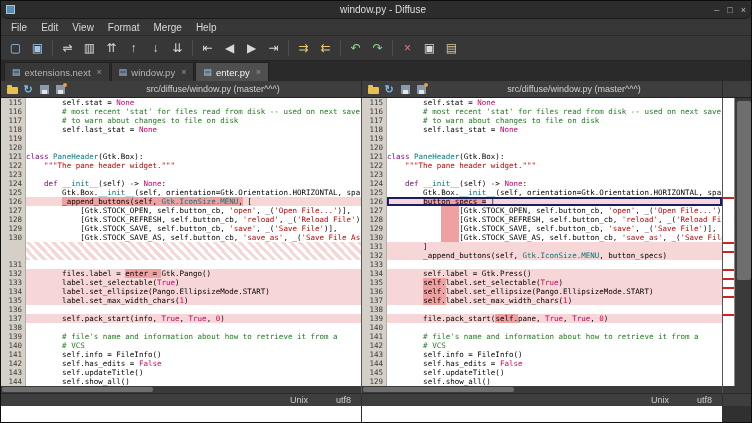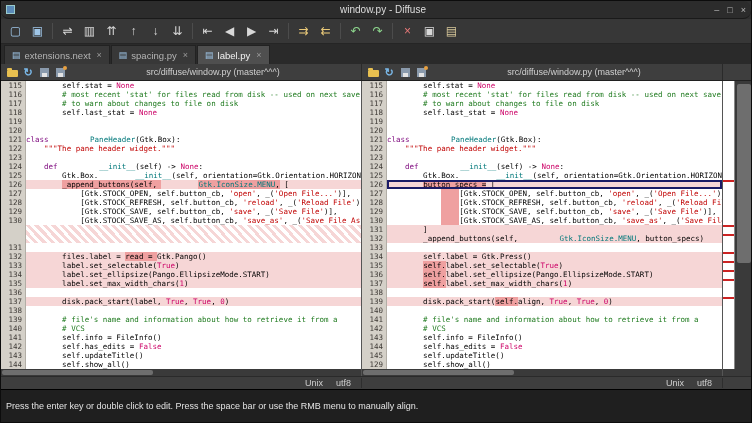--- a/index.html
+++ b/index.html
@@ -47,57 +47,65 @@
   .pane { width:361px; flex:none; border-right:1px solid #555; }
   .rows { height:360px; overflow:hidden; background:#fff; }
   .row { display:flex; height:9px; line-height:9px; font-family:"DejaVu Sans Mono",monospace; font-size:7.5px; }
   .ln { width:25px; flex:none; background:#d4d0c8; color:#3e3a36; text-align:right; padding-right:3px; border-right:1px solid #b2aea6; overflow:hidden; }
   .code { flex:1; white-space:pre; overflow:hidden; color:#000; }
   .row.chg .code { background:var(--diff-pale); }
   .row.gap .code { background:repeating-linear-gradient(45deg, var(--diff-pale) 0 3px, #ffffff 3px 6px); }
   .row.sel .code { outline:2px solid var(--sel-border); outline-offset:-2px; }
   .edit { background:var(--diff-deep); }
   .sy-p { color:var(--c-p); } .sy-k { color:var(--c-k); } .sy-s { color:var(--c-s); }
-  .sy-c { color:var(--c-c); } .sy-v { color:var(--c-v); } .sy-t { color:var(--c-t);margin-left:37px; }
+  .sy-c { color:var(--c-c); } .sy-v { color:var(--c-v); } .sy-t { color:var(--c-t); }
 
   .sidecol { width:30px; flex:none; display:flex; }
   .map { width:12px; background:#fff; position:relative; border-right:1px solid #888; }
   .map .mark { position:absolute; left:0; right:0; height:2px; background:var(--map-mark); }
   .vscroll { width:18px; background:#3a3a3a; position:relative; }
   .vscroll .handle { position:absolute; left:2px; right:2px; top:3px; height:62%; background:#6e6e6e; border-radius:2px; }
 
   
   .hscrollrow { display:flex; height:7px; background:#3a3a3a; flex:none; }
   .hscroll { width:361px; flex:none; position:relative; border-right:1px solid #555; }
   .hscroll .handle { position:absolute; top:1px; bottom:1px; left:1px; width:42%; background:#6e6e6e; border-radius:2px; }
   .hs-corner { width:30px; flex:none; }
 
   
   .statusrow { display:flex; height:13px; background:#3e3e3e; color:#cfcfcf; font-size:9px; align-items:center; flex:none; border-top:1px solid #2a2a2a; }
-  .status { width:361px; flex:none; display:flex; justify-content:flex-end; gap:13px; padding-right:10px; border-right:1px solid #2e2e2e; }
+  .status { width:361px; flex:none; display:flex; justify-content:flex-end; gap:28px; padding-right:10px; border-right:1px solid #2e2e2e; }
   .st-corner { width:30px; flex:none; }
 
   
   .hintbar { flex:1; background:#1f1f1f; color:#e2e2e2; font-size:9px; display:flex; align-items:center; padding-left:5px; border-top:1px solid #000; }
 </style>
 </head>
 <body>
 
 <div class="window">
 
   <div class="titlebar">
     <div class="app-icon"></div>
     <div class="title">window.py - Diffuse</div>
     <div class="win-controls">
         <span>–</span>
         <span>□</span>
         <span>×</span>
       </div>
   </div>
 
+  <div class="menubar">
+      <span class="menu-item">File</span>
+      <span class="menu-item">Edit</span>
+      <span class="menu-item">View</span>
+      <span class="menu-item">Format</span>
+      <span class="menu-item">Merge</span>
+      <span class="menu-item">Help</span>
+    </div>
 
   <div class="toolbar">
       <div class="tbtn">
         <span style="color: rgb(159, 198, 232);">▢</span>
       </div>
       <div class="tbtn">
         <span style="color: rgb(159, 198, 232);">▣</span>
       </div>
       <span class="tsep"></span>
       <div class="tbtn">
@@ -158,26 +166,26 @@
     </div>
 
   <div class="tabbar">
       <div class="tab">
         <span class="doc">▤</span>
         <span class="label">extensions.next</span>
         <span class="close">×</span>
       </div>
       <div class="tab">
         <span class="doc">▤</span>
-        <span class="label">spacing.py</span>
+        <span class="label">window.py</span>
         <span class="close">×</span>
       </div>
       <div class="tab active">
         <span class="doc">▤</span>
-        <span class="label">label.py</span>
+        <span class="label">enter.py</span>
         <span class="close">×</span>
       </div>
     </div>
 
   <div class="paneheaders">
     <div class="panehdr">
       <span class="ic">
           <span class="folder"></span>
         </span>
       <span class="ic reload">↻</span>
@@ -279,41 +287,41 @@
           <div class="row gap">
             <div class="ln"></div>
             <div class="code"></div>
           </div>
           <div class="row">
             <div class="ln">131</div>
             <div class="code"></div>
           </div>
           <div class="row chg">
             <div class="ln">132</div>
-            <div class="code"><span class="sy-p">        files.label = </span><span class="sy-p edit">read = </span><span class="sy-p">Gtk.Pango()</span></div>
+            <div class="code"><span class="sy-p">        files.label = </span><span class="sy-p edit">enter = </span><span class="sy-p">Gtk.Pango()</span></div>
           </div>
           <div class="row chg">
             <div class="ln">133</div>
             <div class="code"><span class="sy-p">        label.set_selectable(</span><span class="sy-v">True</span><span class="sy-p">)</span></div>
           </div>
           <div class="row chg">
             <div class="ln">134</div>
             <div class="code"><span class="sy-p">        label.set_ellipsize(Pango.EllipsizeMode.START)</span></div>
           </div>
           <div class="row chg">
             <div class="ln">135</div>
             <div class="code"><span class="sy-p">        label.set_max_width_chars(</span><span class="sy-v">1</span><span class="sy-p">)</span></div>
           </div>
           <div class="row">
             <div class="ln">136</div>
             <div class="code"></div>
           </div>
           <div class="row chg">
             <div class="ln">137</div>
-            <div class="code"><span class="sy-p">        disk.pack_start(label, </span><span class="sy-v">True</span><span class="sy-p">, </span><span class="sy-v">True</span><span class="sy-p">, </span><span class="sy-v">0</span><span class="sy-p">)</span></div>
+            <div class="code"><span class="sy-p">        self.pack_start(info, </span><span class="sy-v">True</span><span class="sy-p">, </span><span class="sy-v">True</span><span class="sy-p">, </span><span class="sy-v">0</span><span class="sy-p">)</span></div>
           </div>
           <div class="row">
             <div class="ln">138</div>
             <div class="code"></div>
           </div>
           <div class="row">
             <div class="ln">139</div>
             <div class="code"><span class="sy-c">        # file's name and information about how to retrieve it from a</span></div>
           </div>
           <div class="row">
@@ -431,21 +439,21 @@
           <div class="row chg">
             <div class="ln">137</div>
             <div class="code"><span class="sy-p">        </span><span class="sy-p edit">self.</span><span class="sy-p">label.set_max_width_chars(</span><span class="sy-v">1</span><span class="sy-p">)</span></div>
           </div>
           <div class="row">
             <div class="ln">138</div>
             <div class="code"></div>
           </div>
           <div class="row chg">
             <div class="ln">139</div>
-            <div class="code"><span class="sy-p">        disk.pack_start(</span><span class="sy-p edit">self.</span><span class="sy-p">align, </span><span class="sy-v">True</span><span class="sy-p">, </span><span class="sy-v">True</span><span class="sy-p">, </span><span class="sy-v">0</span><span class="sy-p">)</span></div>
+            <div class="code"><span class="sy-p">        file.pack_start(</span><span class="sy-p edit">self.</span><span class="sy-p">pane, </span><span class="sy-v">True</span><span class="sy-p">, </span><span class="sy-v">True</span><span class="sy-p">, </span><span class="sy-v">0</span><span class="sy-p">)</span></div>
           </div>
           <div class="row">
             <div class="ln">140</div>
             <div class="code"></div>
           </div>
           <div class="row">
             <div class="ln">141</div>
             <div class="code"><span class="sy-c">        # file's name and information about how to retrieve it from a</span></div>
           </div>
           <div class="row">
@@ -502,17 +510,14 @@
       <span>Unix</span>
       <span>utf8</span>
     </div>
     <div class="status">
       <span>Unix</span>
       <span>utf8</span>
     </div>
     <div class="st-corner"></div>
   </div>
 
-  <div class="hintbar">
-    <span>Press the enter key or double click to edit. Press the space bar or use the RMB menu to manually align.</span>
-  </div>
 
 </div>
 
 </body></html>

